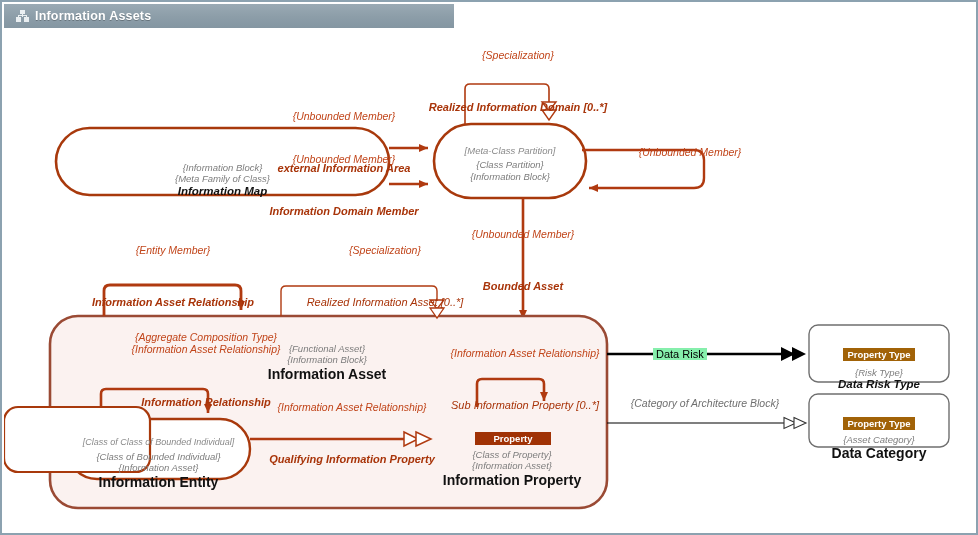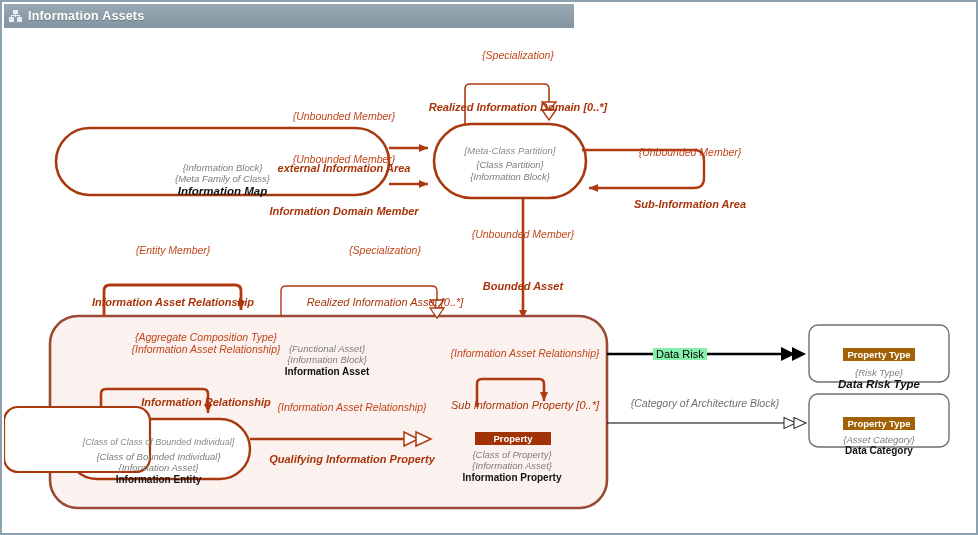--- a/index.html
+++ b/index.html
@@ -1,22 +1,22 @@
 <!DOCTYPE html>
 <html><head>
 <meta charset="utf-8">
 <style>
   html,body{margin:0;padding:0;background:#ffffff;}
   body{width:978px;height:535px;overflow:hidden;
        font-family:"Liberation Sans","DejaVu Sans",sans-serif;}
   #app{position:relative;width:978px;height:535px;box-sizing:border-box;
        border:2px solid #8ca2b0;background:#ffffff;}
-  #titlebar{position:absolute;left:2px;top:2px;width:570px;height:24px;
+  #titlebar{position:absolute;left:2px;top:2px;width:450px;height:24px;
       background:linear-gradient(to bottom,#9aaab4 0%,#8c9da8 55%,#8496a2 100%);
-      box-sizing:border-box;display:flex;align-items:center;gap:6px;padding-left:5px;}
+      box-sizing:border-box;display:flex;align-items:center;gap:6px;padding-left:12px;}
   #titlebar .ttl{color:#ffffff;font-size:12.5px;font-weight:bold;letter-spacing:.2px;
       text-shadow:0 1px 0 rgba(0,0,0,.25);}
   .tbicon{width:13px;height:12px;position:relative;flex:0 0 auto;opacity:.92;}
   .tbicon i{position:absolute;background:#f2f6f8;display:block;}
   .tbicon .b1{left:4px;top:0;width:5px;height:4px;}
   .tbicon .b2{left:0;top:7px;width:5px;height:5px;}
   .tbicon .b3{left:8px;top:7px;width:5px;height:5px;}
   .tbicon .v{left:6px;top:4px;width:1px;height:3px;}
   .tbicon .h{left:2px;top:5px;width:9px;height:1px;}
   .tbicon .l1{left:2px;top:5px;width:1px;height:2px;}
@@ -28,21 +28,21 @@
   .lbl{position:absolute;text-align:center;line-height:1.18;pointer-events:none;}
   .lbl .st{font-style:italic;font-size:10.5px;}
   .lbl .nm{font-style:italic;font-weight:bold;font-size:11px;}
   .rel{color:#b03a10;}
   .rel .st{color:#c1451a;}
   .rel .nm{color:#a83409;margin-top:40px;}
   .blk{color:#000;}
   .node{position:absolute;text-align:center;pointer-events:none;line-height:1.2;}
   .node .ster{font-style:italic;font-size:9.5px;color:#7d7d7d;white-space:nowrap;}
   .node .title{font-style:italic;font-weight:bold;font-size:11.5px;color:#111;white-space:nowrap;}
-  .node .titleU{font-weight:bold;font-size:10px;color:#111;white-space:nowrap;font-style:normal;}
+  .node .titleU{font-weight:bold;font-size:14px;color:#111;white-space:nowrap;font-style:normal;}
   .badge{position:absolute;color:#fff;font-size:9.5px;font-weight:bold;
          text-align:center;line-height:13px;height:13px;}
   .badge.red{background:#a03205;}
   .badge.black{background:#a16207;}
   .plain{position:absolute;font-size:11px;color:#000;white-space:nowrap;}
 </style>
 </head>
 <body>
 
 <div id="app">
@@ -181,21 +181,20 @@
       <div class="nm">external Information Area</div>
     </div>
 
     <div class="lbl rel" style="left:215px;top:125px;width:250px;">
       <div class="st">{Unbounded Member}</div>
       <div class="nm">Information Domain Member</div>
     </div>
 
     <div class="lbl rel" style="left:588px;top:118px;width:196px;">
       <div class="st">{Unbounded Member}</div>
-      <div class="nm">Sub-Information Area</div>
     </div>
 
     <div class="lbl rel" style="left:424px;top:200px;width:190px;">
       <div class="st">{Unbounded Member}</div>
       <div class="nm">Bounded Asset</div>
     </div>
 
     <div class="lbl rel" style="left:60px;top:216px;width:218px;text-align:center;">
       <div class="st">{Entity Member}</div>
       <div class="nm">Information Asset Relationship</div>

